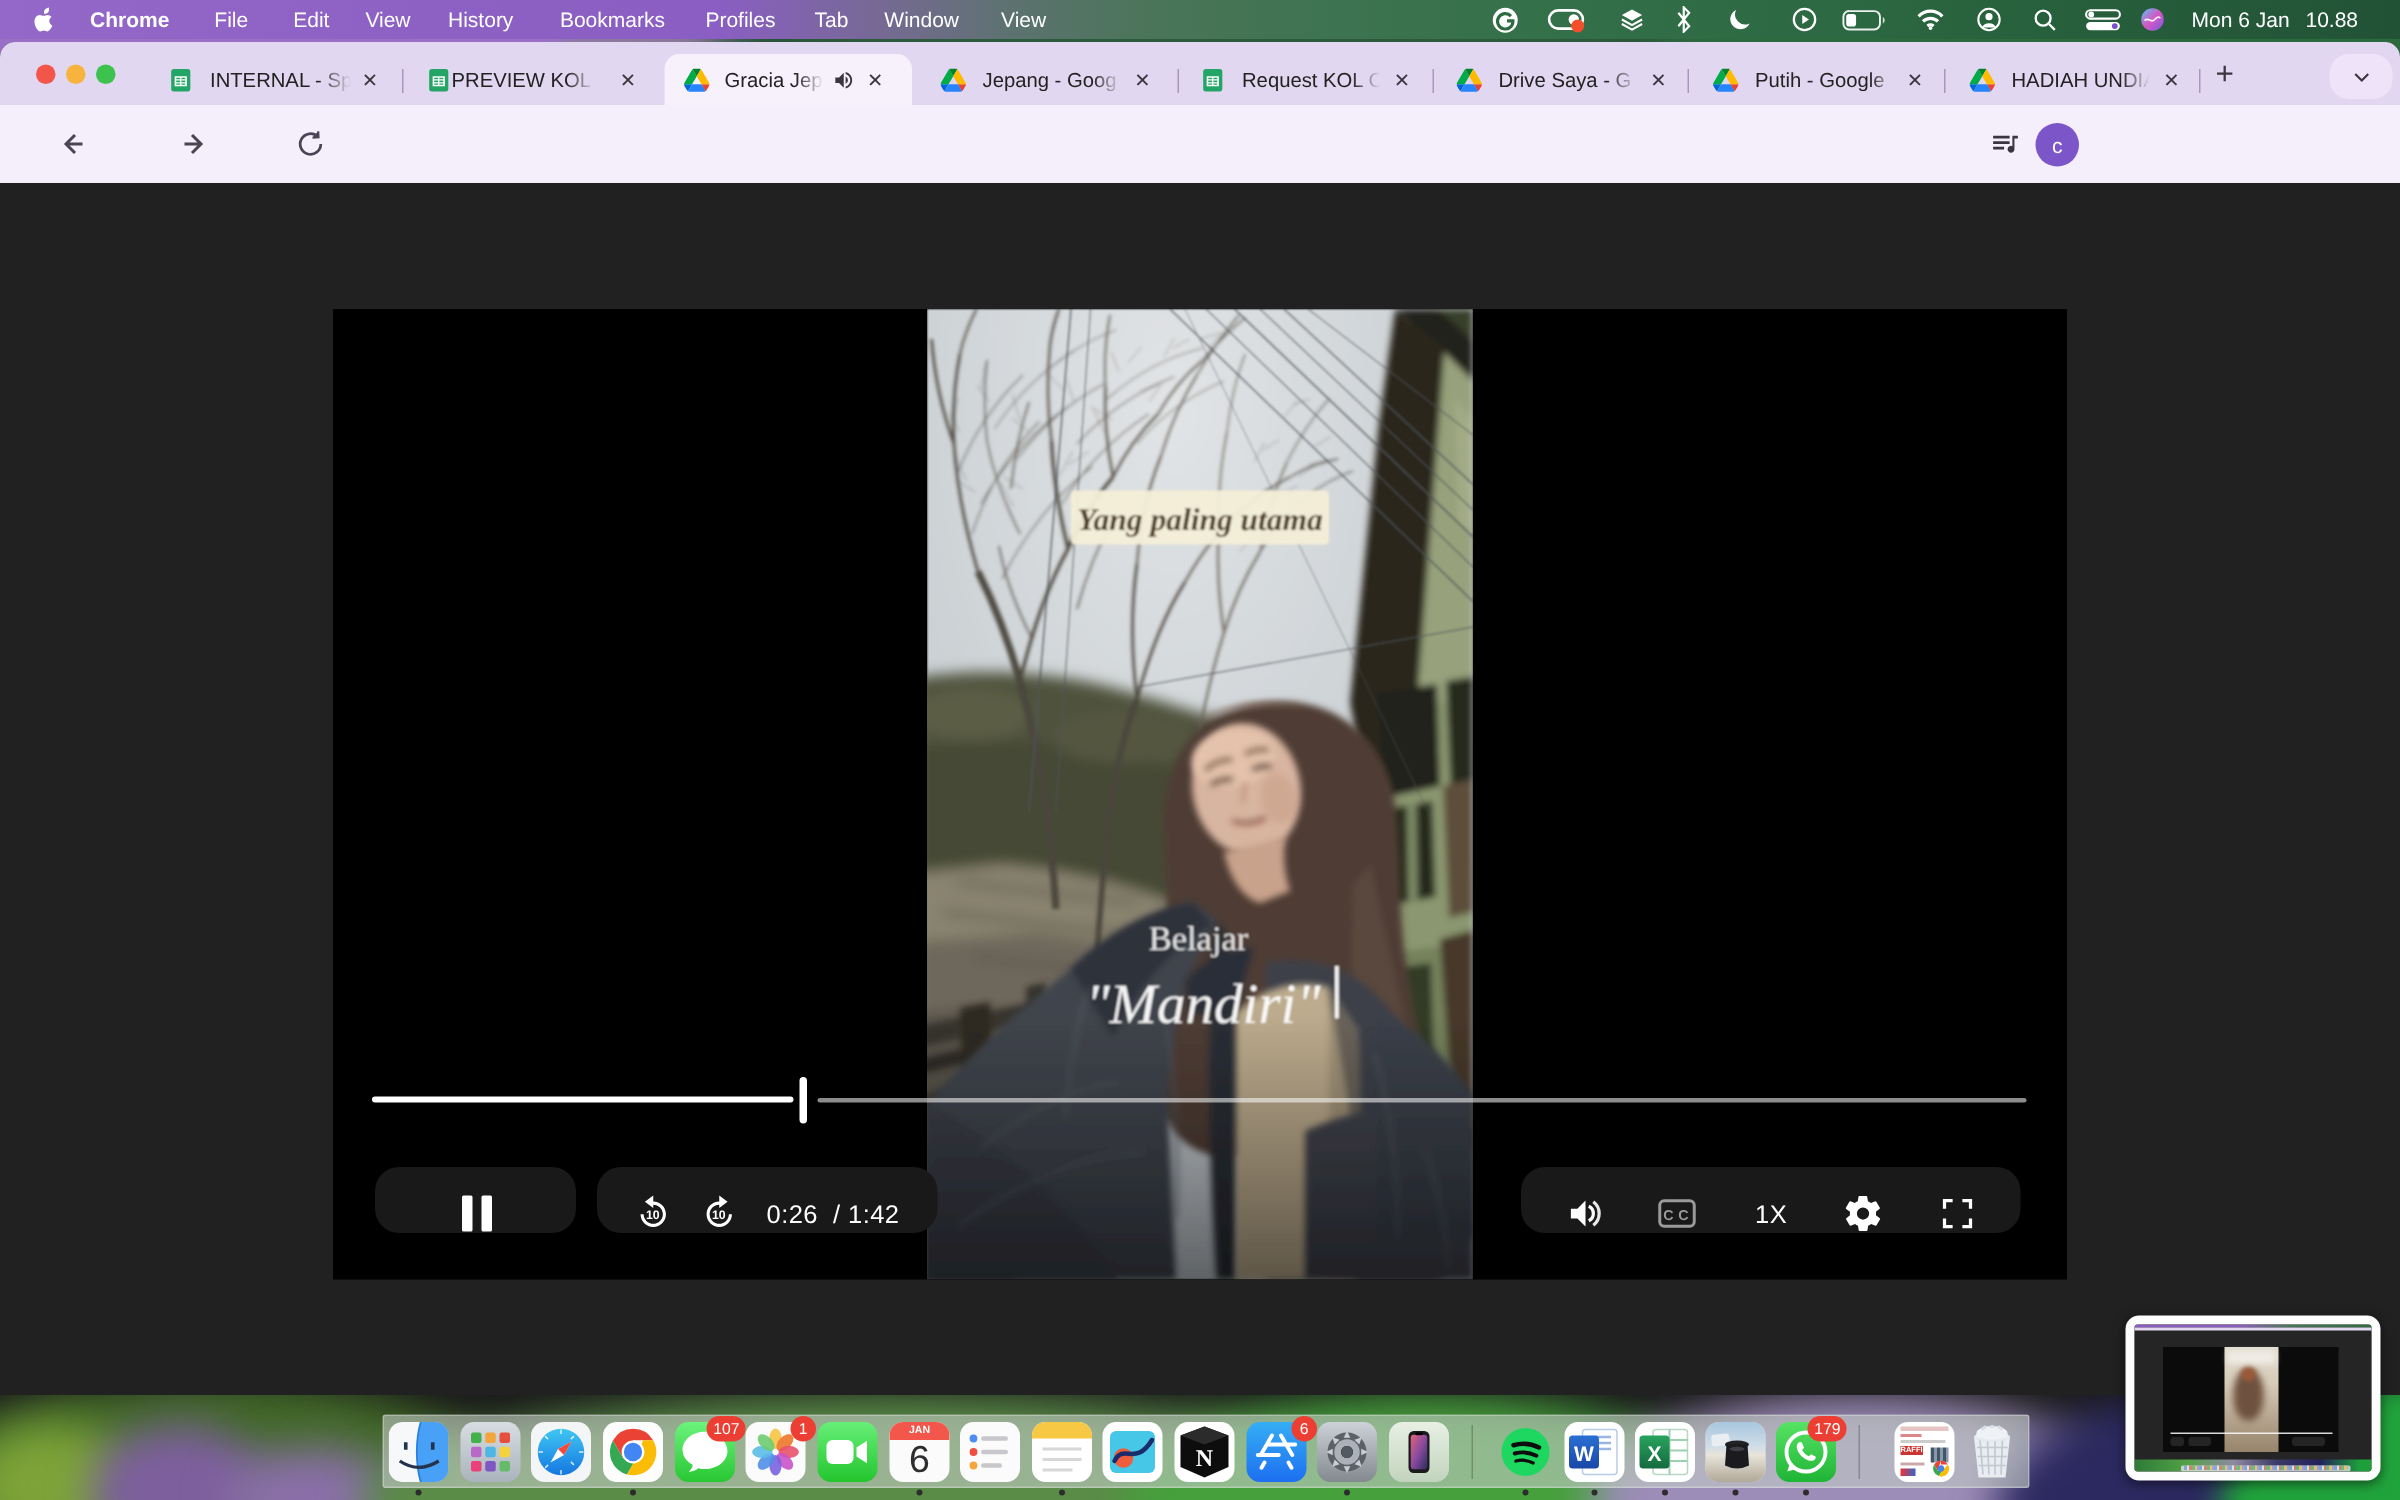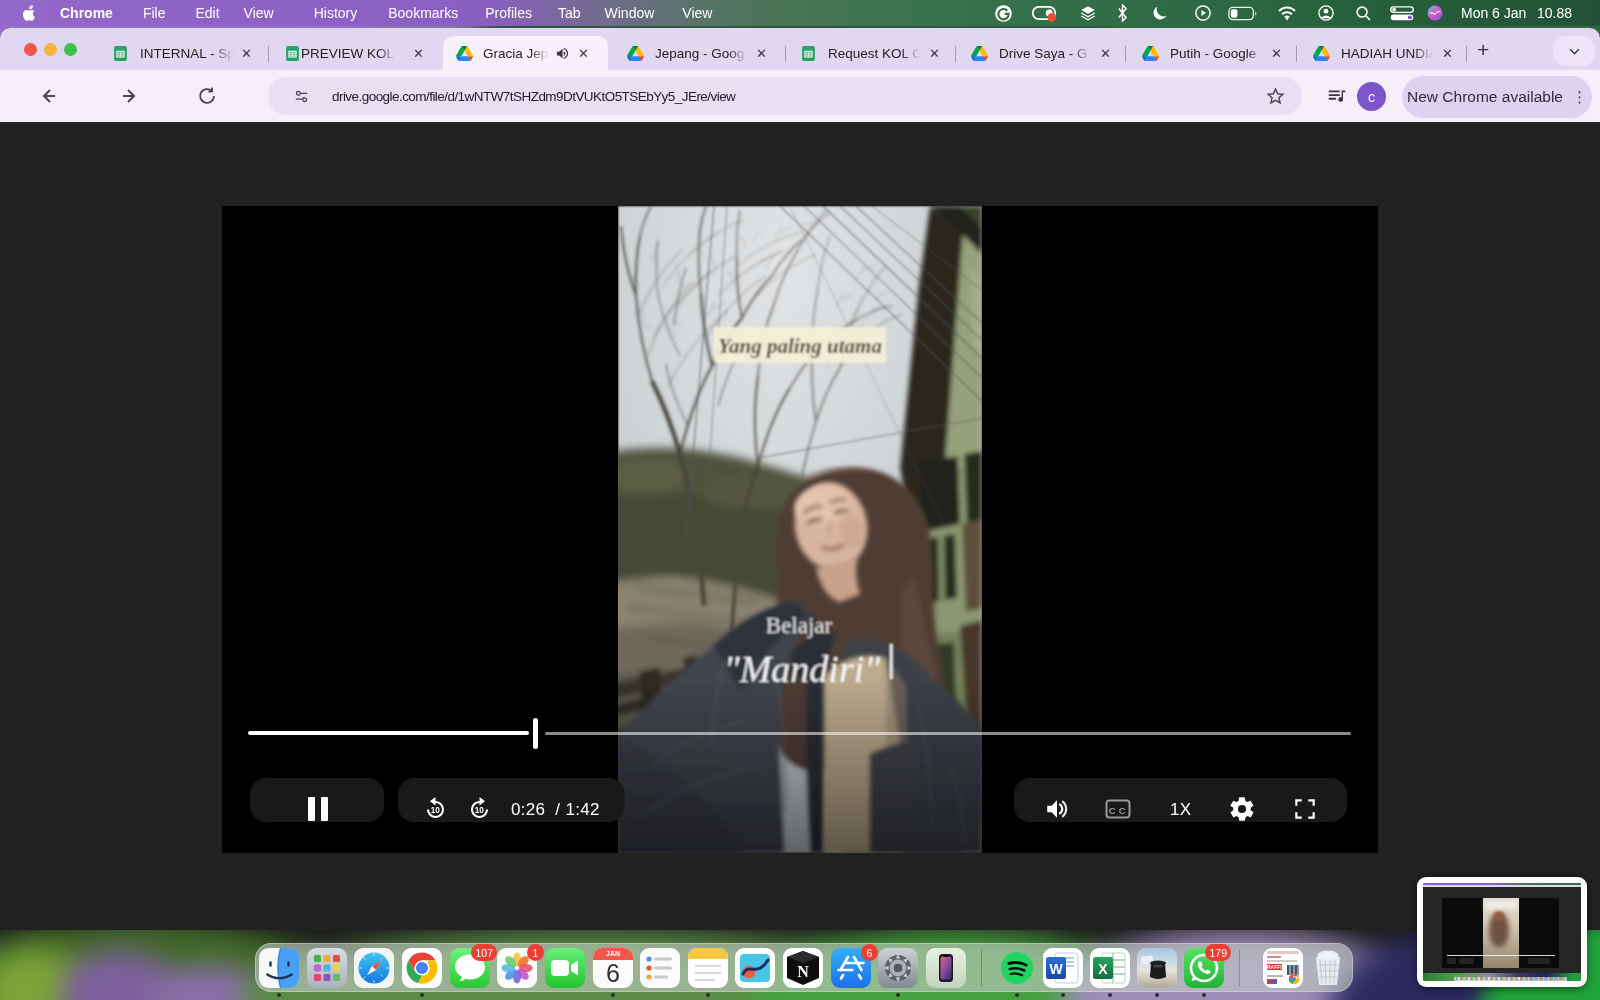--- a/index.html
+++ b/index.html
@@ -35,21 +35,21 @@
 
 
 #prog-played{position:absolute;left:26px;top:525px;width:281px;height:4px;background:#fff;border-radius:2px}
 #prog-rest{position:absolute;left:323px;top:526px;width:806px;height:3px;background:rgba(255,255,255,.55);border-radius:2px}
 #prog-handle{position:absolute;left:311px;top:512px;width:5px;height:31px;background:#fff;border-radius:2.5px}
 
 .cpill{position:absolute;top:572px;height:44px;border-radius:16px;background:#191919}
 .ctime{color:#fff;font-size:17px;font-weight:400;letter-spacing:.3px}
 
 
-#dock{position:absolute;left:255px;top:943px;width:1098px;height:49px;border-radius:16px;background:rgba(195,204,196,.6);border:1px solid rgba(255,255,255,.3)}
+#dock{position:absolute;left:255px;top:943px;width:1098px;height:49px;border-radius:2px;background:rgba(195,204,196,.6);border:1px solid rgba(255,255,255,.3)}
 .dicon{position:absolute;top:4px;width:40px;height:40px;border-radius:9px}
 .badge{position:absolute;top:-4px;right:-7px;min-width:17px;height:17px;border-radius:9px;background:#ec3e33;color:#fff;font-size:10.5px;display:flex;align-items:center;justify-content:center;padding:0 4px;font-weight:400}
 .ddot{position:absolute;top:49px;width:4px;height:4px;border-radius:50%;background:#2c2c2c}
 .dsep{position:absolute;top:6px;width:1px;height:36px;background:rgba(60,60,60,.35)}
 
 
 #preview{position:absolute;left:1417px;top:877px;width:170px;height:110px;border-radius:9px;background:#fdfdfd;box-shadow:0 2px 8px rgba(0,0,0,.5)}
 #pv-in{position:absolute;left:6px;top:6px;right:6px;bottom:6px;border-radius:2px;overflow:hidden;background:#262626}
 </style></head>
 <body>
@@ -72,21 +72,21 @@
 </div>
 
 <div id="menubar">
   <svg width="16" height="18" viewBox="0 0 16 18" style="margin-left:21px" fill="#fff">
       <path d="M11.1 4.3c.8-.95.65-2.55.5-3.3-.9.1-2 .6-2.6 1.35-.6.7-.8 1.8-.6 2.8 1 .1 2-.2 2.7-.85zM13.9 13.1c-.3.75-.5 1.1-.9 1.75-.6.95-1.4 2.1-2.4 2.1-.9 0-1.2-.6-2.4-.6s-1.5.6-2.4.6c-1 0-1.8-1.05-2.4-2-1.6-2.6-1.8-5.6-.8-7.2.7-1.15 1.8-1.8 2.9-1.8 1.1 0 1.7.6 2.6.6.9 0 1.4-.6 2.7-.6.9 0 1.9.5 2.6 1.4-2.3 1.3-1.9 4.5.5 5.75z"></path>
     </svg>
   <span class="mi" style="font-weight:700;margin-left:23px">Chrome</span>
   <span class="mi" style="margin-left:30px">File</span>
   <span class="mi" style="margin-left:30px">Edit</span>
   <span class="mi" style="margin-left:24px">View</span>
-  <span class="mi" style="margin-left:40px">History</span>
+  <span class="mi" style="margin-left:25px">History</span>
   <span class="mi" style="margin-left:31px">Bookmarks</span>
   <span class="mi" style="margin-left:27px">Profiles</span>
   <span class="mi" style="margin-left:26px">Tab</span>
   <span class="mi" style="margin-left:24px">Window</span>
   <span class="mi" style="margin-left:28px">View</span>
 
   <svg width="19" height="19" viewBox="0 0 24 24" style="position:absolute;left:994px;top:4px">
       <circle cx="12" cy="12" r="10.5" fill="#fff"></circle>
       <path d="M16.8 8.5 A6.5 6.5 0 1 0 18.5 12.5 L13.5 12.5" fill="none" stroke="#2e6b40" stroke-width="2.6"></path>
     </svg>
@@ -271,38 +271,25 @@
     <svg width="20" height="20" viewBox="0 0 20 20" style="margin-left:38px" stroke="#4a4554" stroke-width="2" fill="none">
         <path d="M12 4 L6 10 L12 16 M6 10 H17"></path>
       </svg>
     <svg width="20" height="20" viewBox="0 0 20 20" style="margin-left:62px" stroke="#4a4554" stroke-width="2" fill="none">
         <path d="M8 4 L14 10 L8 16 M14 10 H3"></path>
       </svg>
     <svg width="22" height="22" viewBox="0 0 24 24" style="margin-left:56px" fill="none" stroke="#4a4554" stroke-width="2">
         <path d="M19.5 12a7.5 7.5 0 1 1-2.2-5.3"></path>
         <path d="M17.6 2.8 L17.8 7.1 L13.5 7.3" fill="#4a4554" stroke-width="1.6"></path>
       </svg>
-    <div id="urlpill">
-      <svg width="19" height="19" viewBox="0 0 24 24" style="margin-left:24px" fill="#4a4554">
-          <path d="M7 5a2 2 0 1 0 .001 4.001A2 2 0 0 0 7 5zm0-2a4 4 0 0 1 3.87 3H21v2H10.87A4 4 0 0 1 3 7a4 4 0 0 1 4-4zm10 12a2 2 0 1 0 .001 4.001A2 2 0 0 0 17 15zm0-2a4 4 0 0 1 3.87 3H21v2h-.13A4 4 0 0 1 13 17H3v-2h10.13A4 4 0 0 1 17 13z" transform="scale(.8) translate(3,3)"></path>
-        </svg>
-      <span style="margin-left:21px;font-size:13.5px;letter-spacing:-.55px;color:#202124">drive.google.com/file/d/1wNTW7tSHZdm9DtVUKtO5TSEbYy5_JEre/view</span>
-      <svg width="21" height="21" viewBox="0 0 24 24" style="position:absolute;right:16px" fill="none" stroke="#4a4554" stroke-width="1.7">
-          <path d="M12 3.5l2.47 5.37 5.88.63-4.38 3.96 1.2 5.79L12 16.3l-5.17 2.95 1.2-5.79-4.38-3.96 5.88-.63z"></path>
-        </svg>
-    </div>
     <svg width="22" height="22" viewBox="0 0 24 24" style="position:absolute;left:1326px" fill="#3a3542">
         <path d="M3 6h12v2H3zM3 10h12v2H3zM3 14h8v2H3z"></path>
         <path d="M17 6v7.55A2.5 2.5 0 1 0 18.5 16V8H21V6z"></path>
       </svg>
     <div style="position:absolute;left:1357px;top:12px;width:29px;height:29px;border-radius:50%;background:#7c56c8;color:#fff;font-size:14px;display:flex;align-items:center;justify-content:center">c</div>
-    <div id="newchrome">
-        <span>New Chrome available</span>
-        <span style="margin-left:9px;color:#3a3542;font-size:15px;letter-spacing:0">⋮</span>
-      </div>
   </div>
   <div id="content">
     <div id="player">
       <div id="vid">
       <svg width="364" height="647" viewBox="0 0 364 647">
         <defs>
           <radialGradient id="skyg" cx="45%" cy="10%" r="85%">
             <stop offset="0" stop-color="#e2e4e6"></stop>
                 <stop offset=".5" stop-color="#cfd4d7"></stop>
                 <stop offset="1" stop-color="#bfc5ca"></stop>

